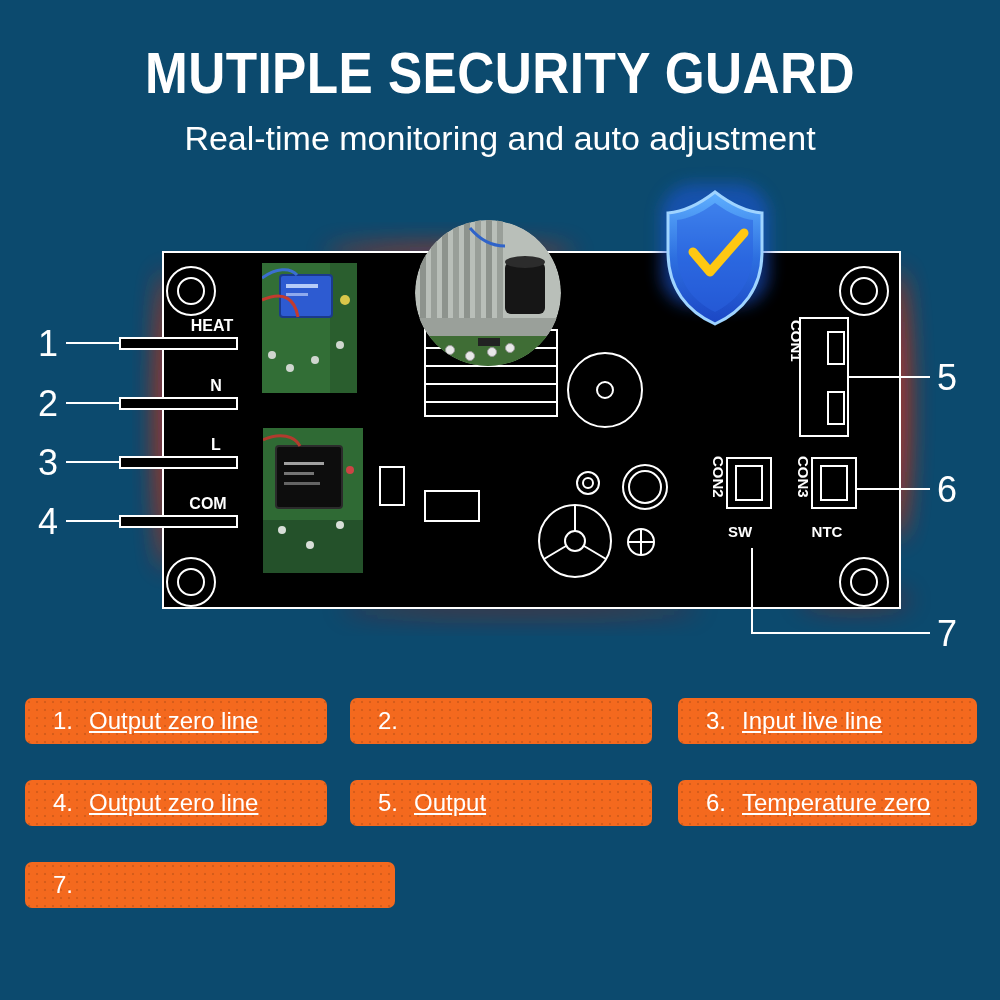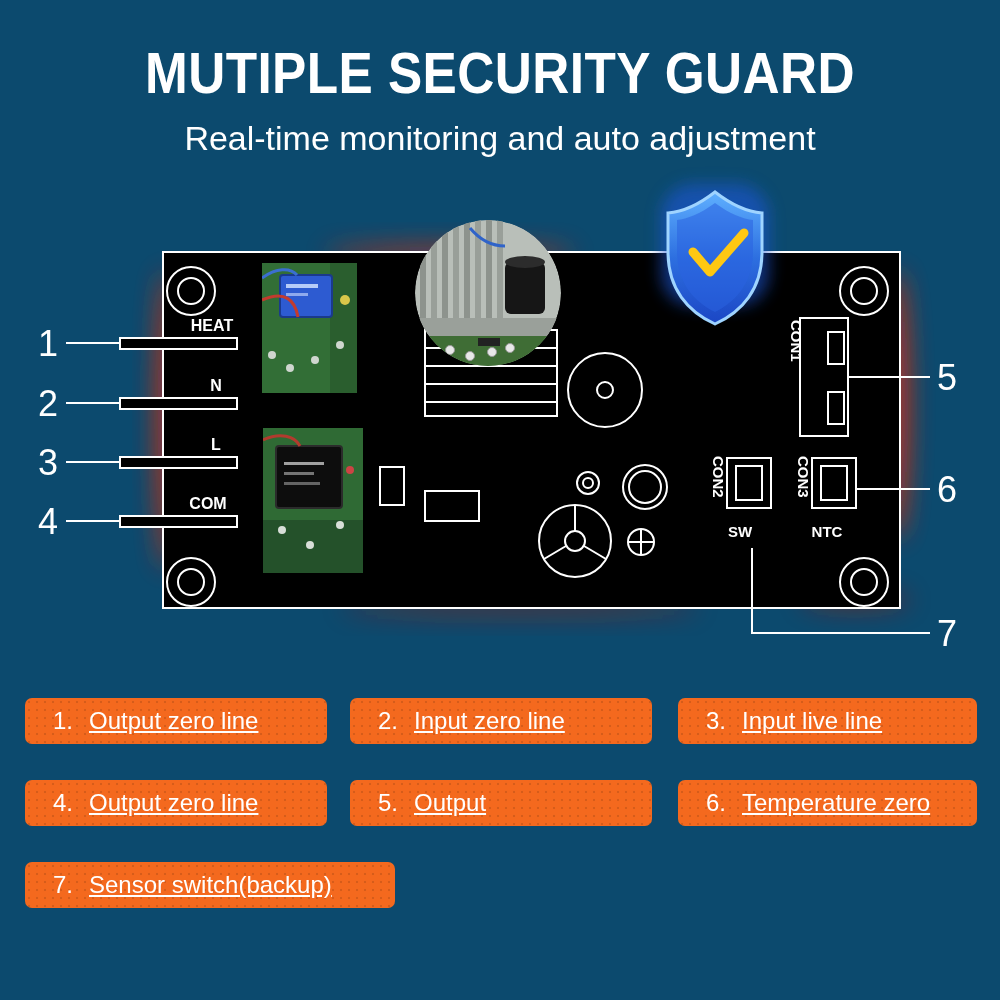--- a/index.html
+++ b/index.html
@@ -231,37 +231,35 @@
     </g>
   </svg>
 
   <div>
     <div class="legend-box" style="left:25px;top:698px;width:302px;">
       <span class="num">1.</span>
       <span class="lbl">Output zero line</span>
     </div>
     <div class="legend-box" style="left:350px;top:698px;width:302px;">
       <span class="num">2.</span>
-      <span class="lbl">Input zero line</span>
     </div>
     <div class="legend-box" style="left:678px;top:698px;width:299px;">
       <span class="num">3.</span>
       <span class="lbl">Input live line</span>
     </div>
     <div class="legend-box" style="left:25px;top:780px;width:302px;">
       <span class="num">4.</span>
       <span class="lbl">Output zero line</span>
     </div>
     <div class="legend-box" style="left:350px;top:780px;width:302px;">
       <span class="num">5.</span>
       <span class="lbl">Output</span>
     </div>
     <div class="legend-box" style="left:678px;top:780px;width:299px;">
       <span class="num">6.</span>
       <span class="lbl">Temperature zero</span>
     </div>
     <div class="legend-box" style="left:25px;top:862px;width:370px;">
       <span class="num">7.</span>
-      <span class="lbl">Sensor switch(backup)</span>
     </div>
   </div>
 
 </div>
 
 </body></html>

